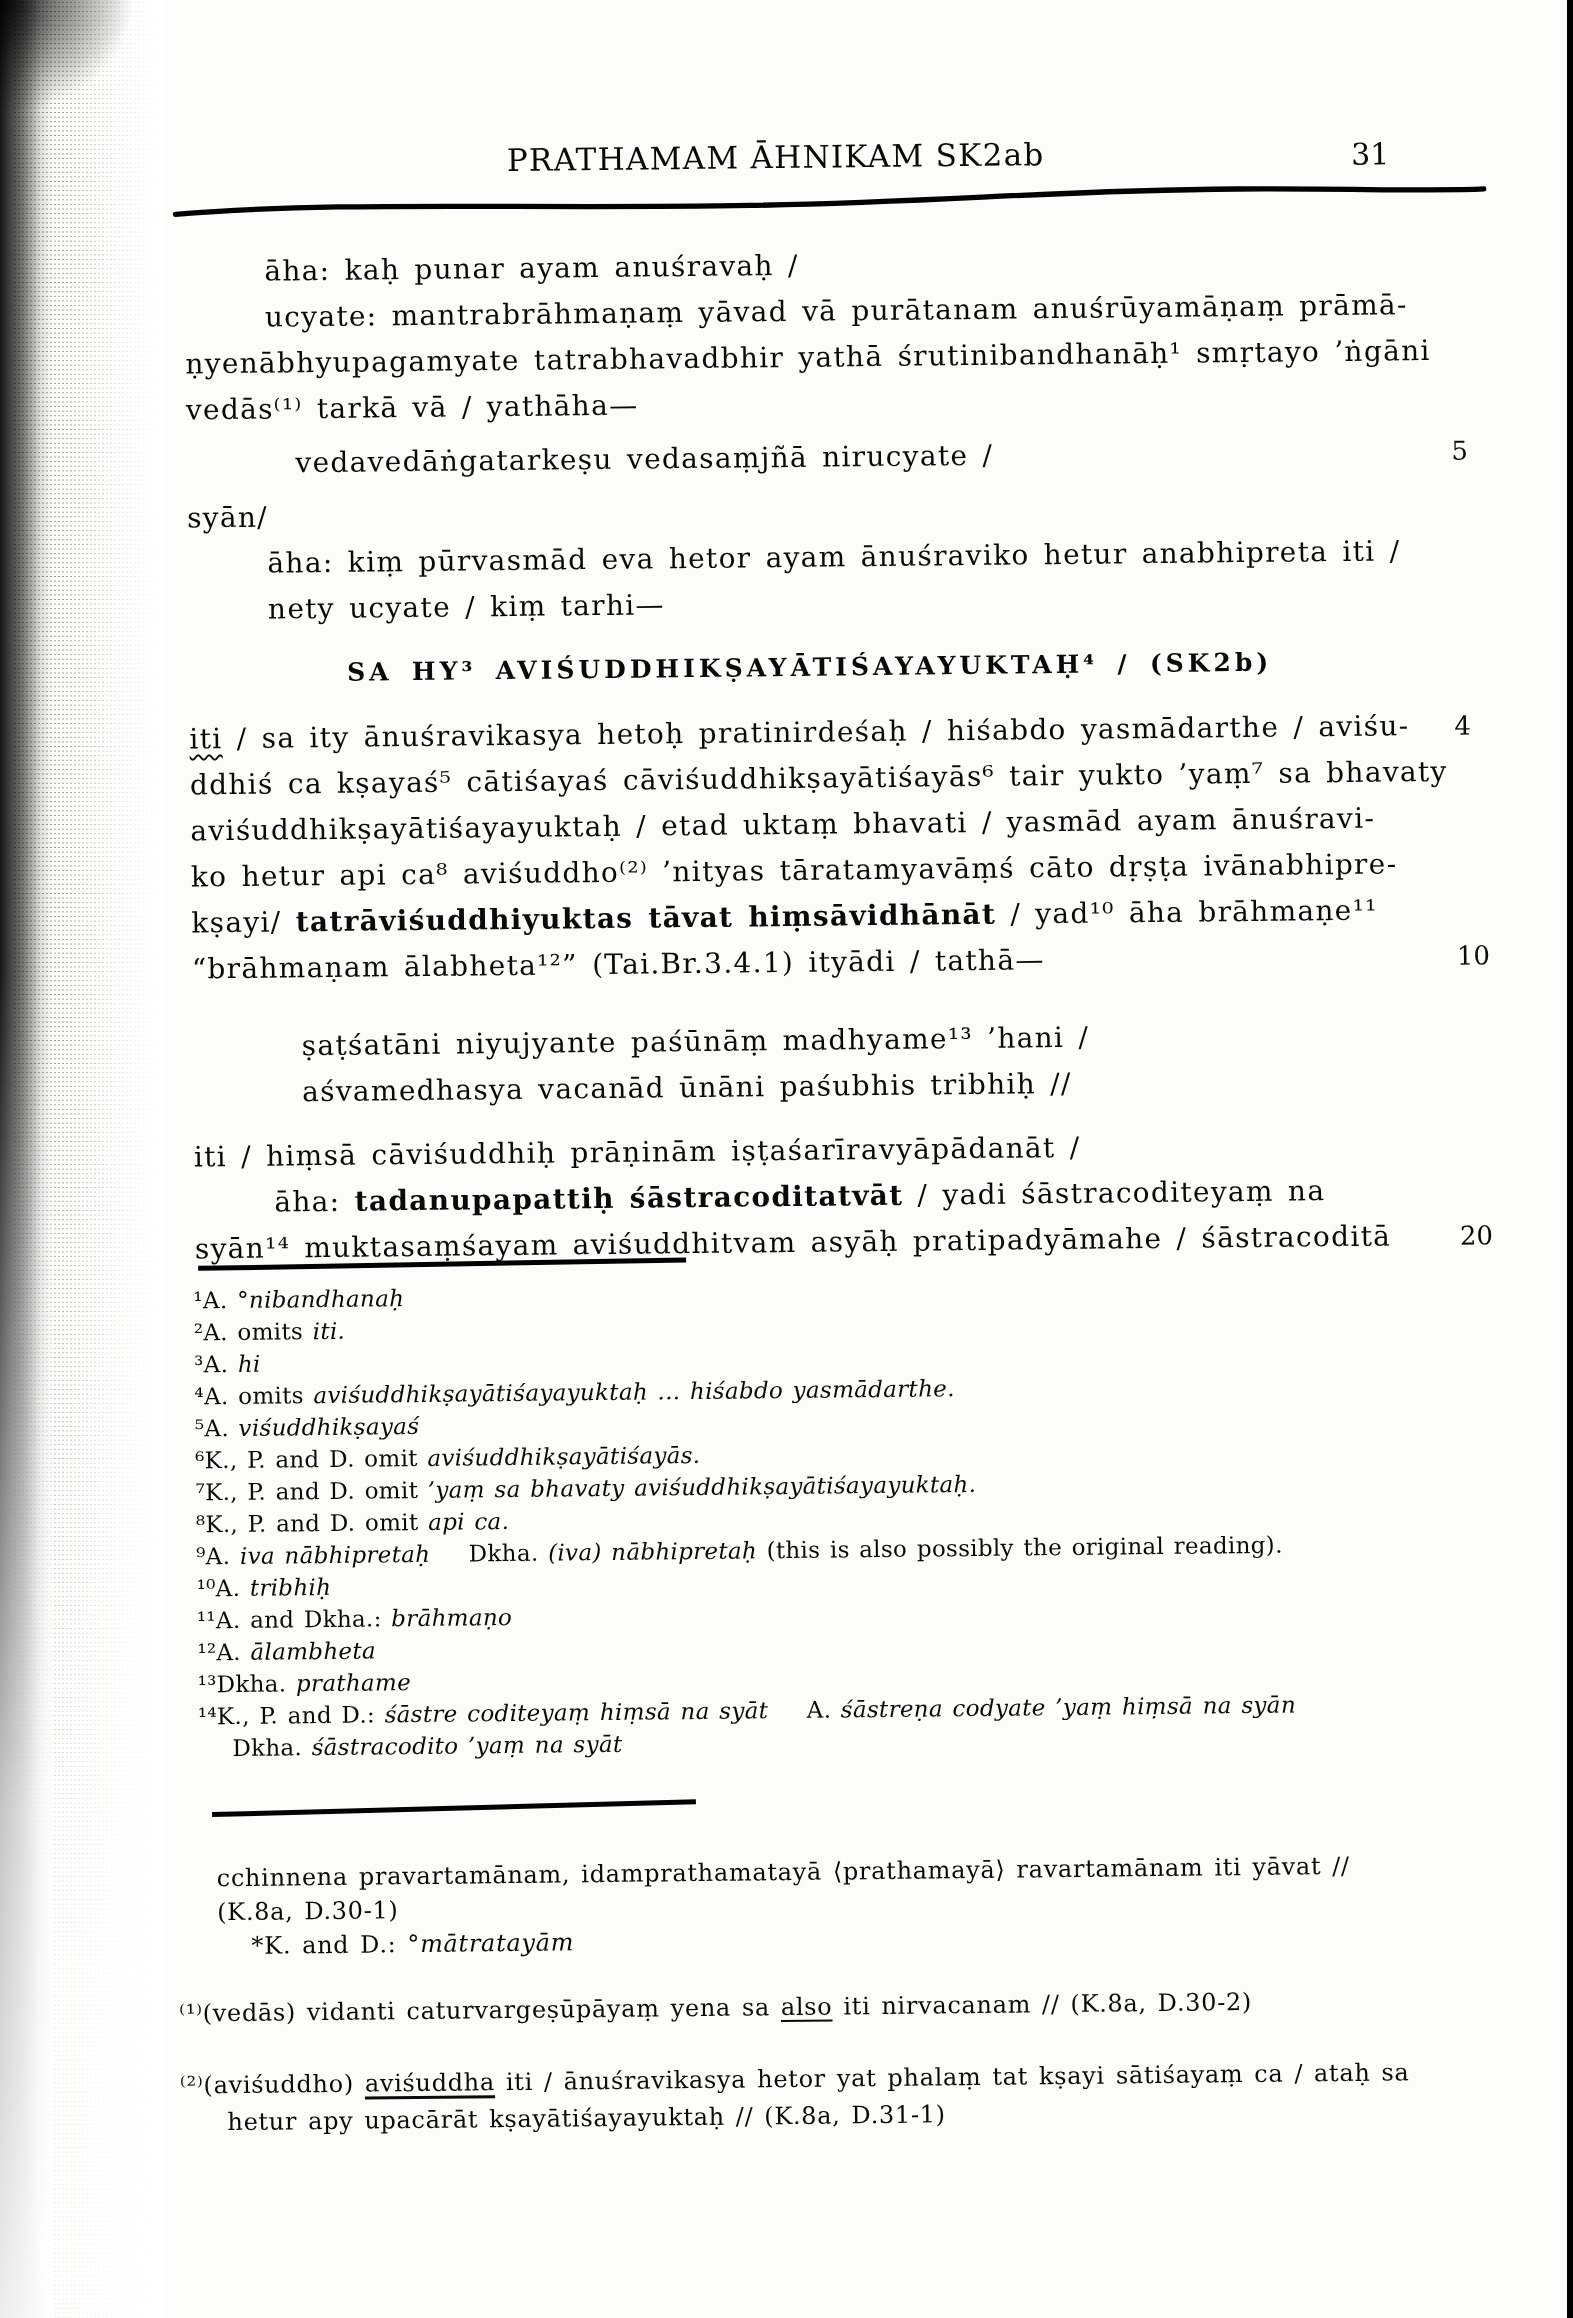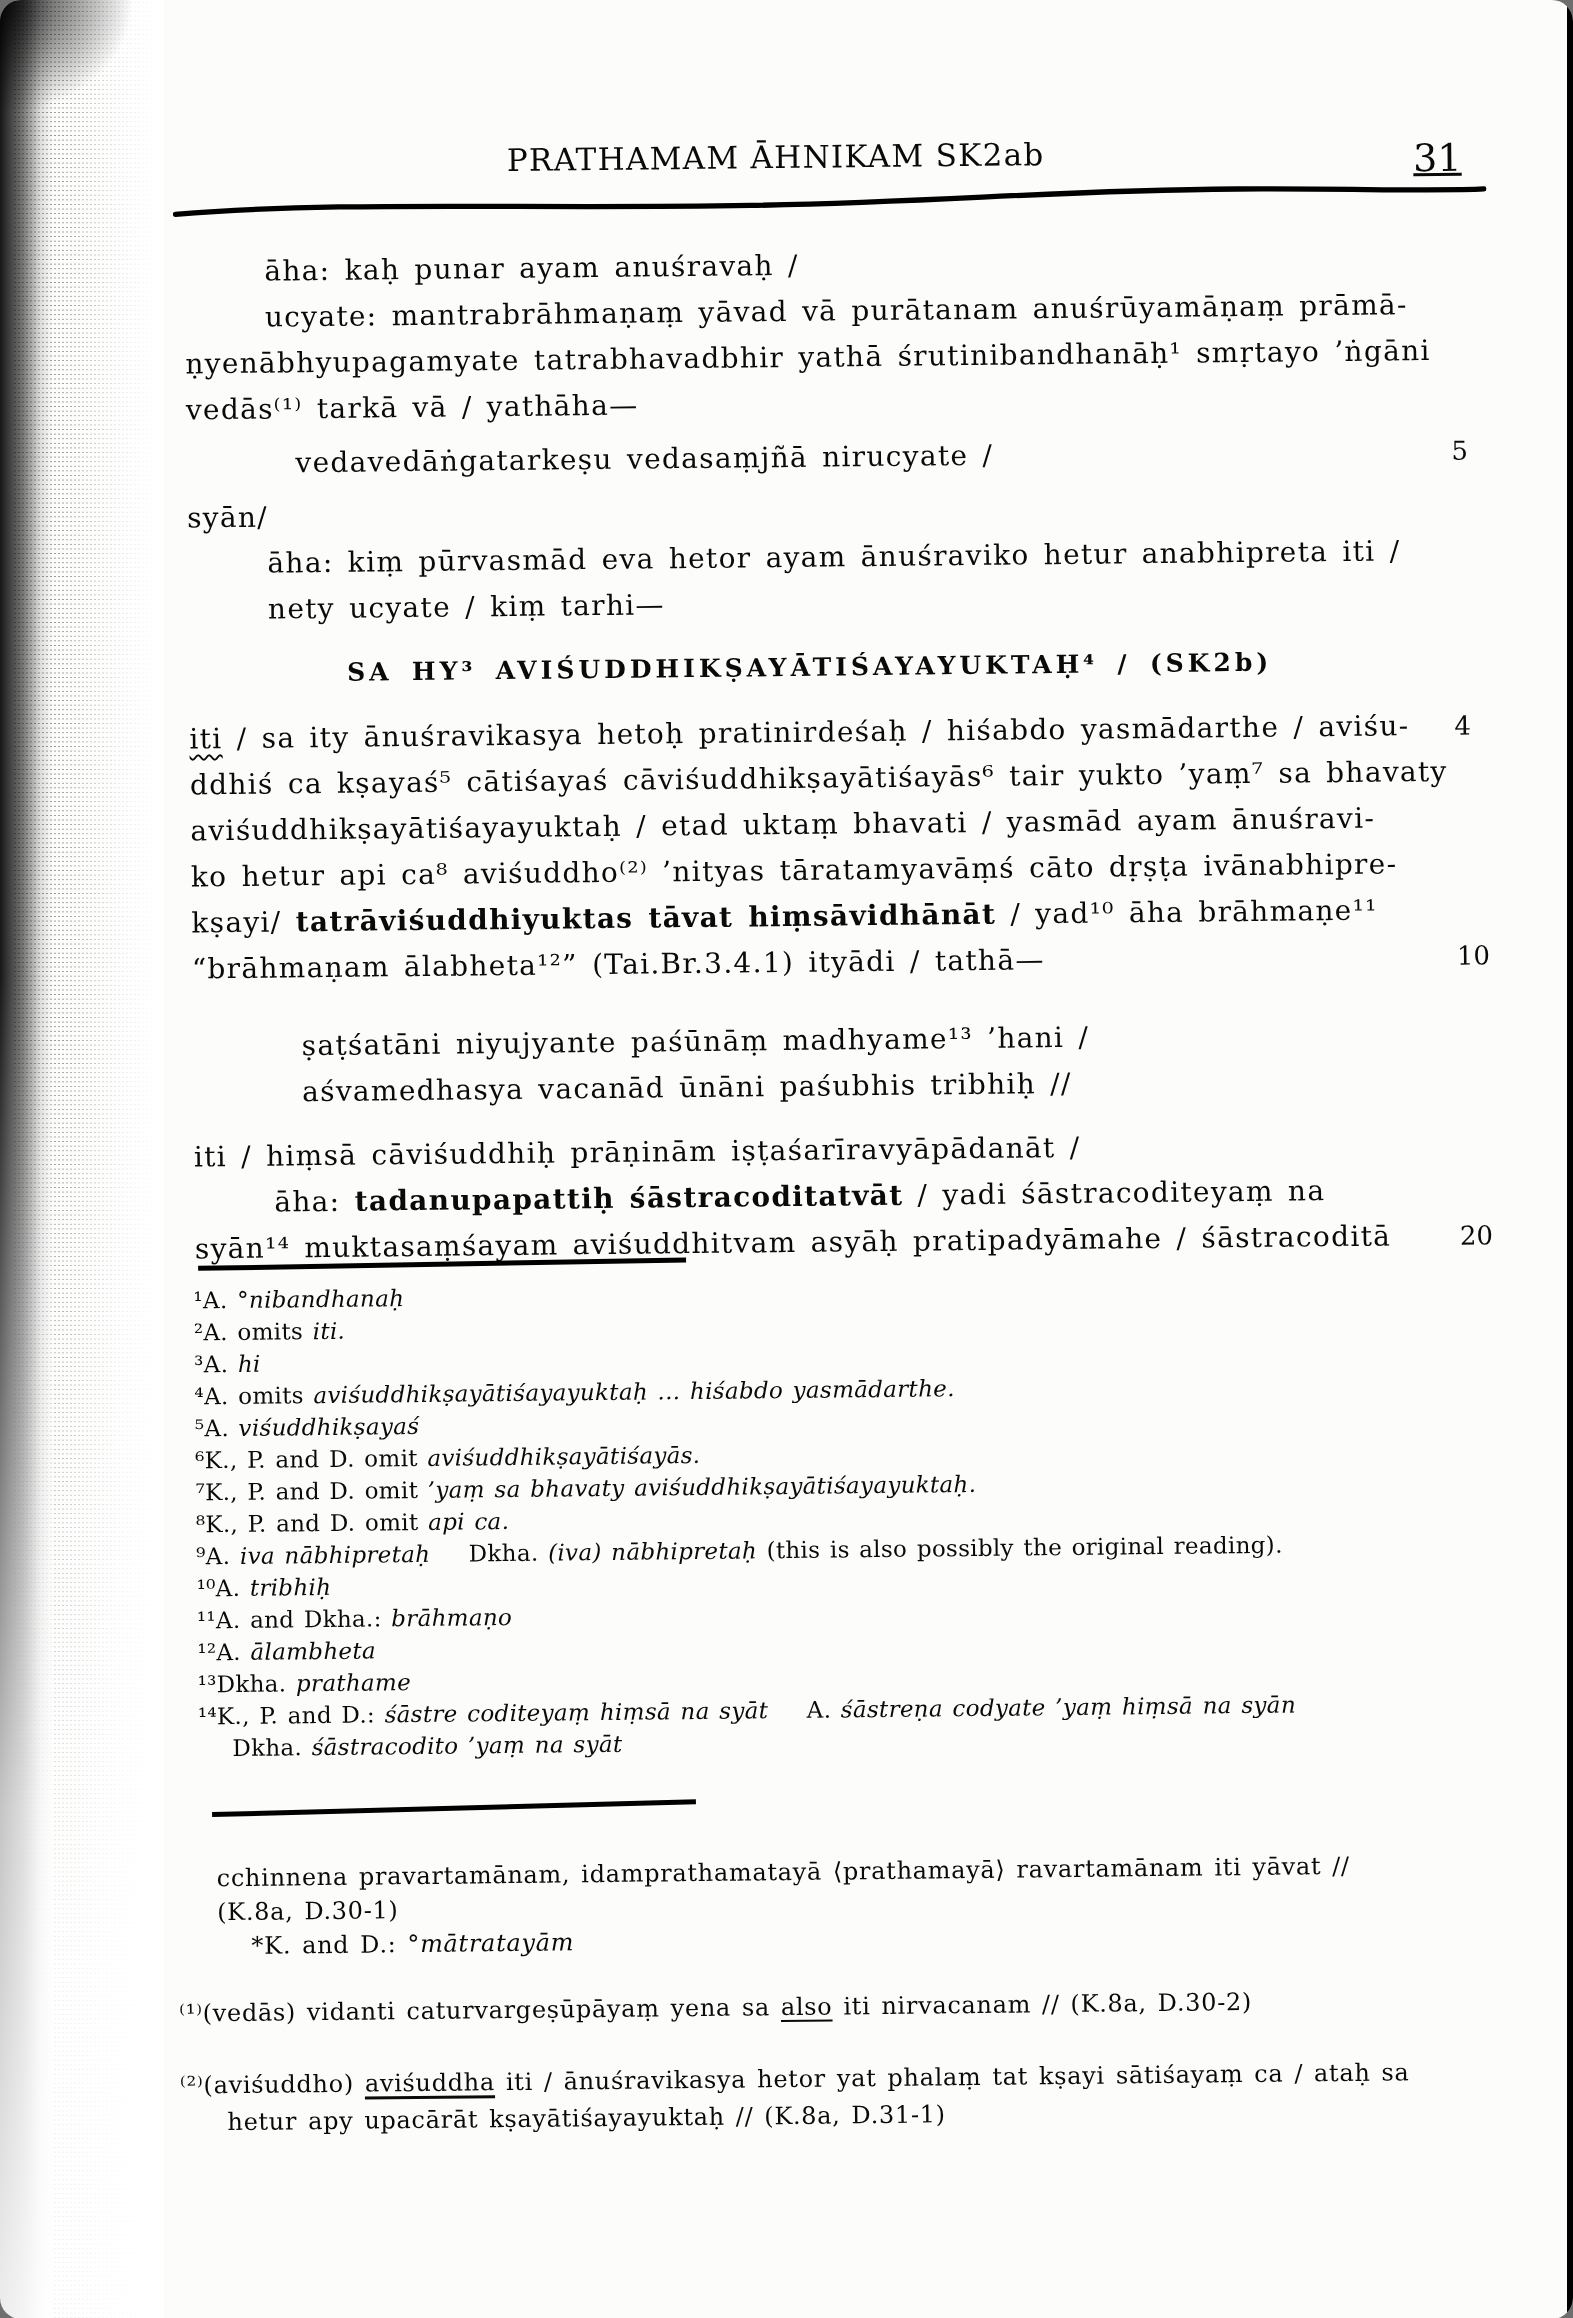--- a/index.html
+++ b/index.html
@@ -1,17 +1,17 @@
 <!DOCTYPE html>
 <html style="font-size:10.5px"><head>
 <meta charset="utf-8">
 <style>
   html,body{margin:0;padding:0;background:#6e6e6e;}
   .page{position:relative;width:1573px;height:2319px;background:#fcfcfa;overflow:hidden;
-        font-family:"DejaVu Serif","Liberation Serif",serif;color:#0a0a0a;border-radius:21px;}
+        font-family:"DejaVu Serif","Liberation Serif",serif;color:#0a0a0a;}
   .content{position:absolute;left:0;top:0;width:1573px;height:2319px;
            transform:rotate(-0.62deg);transform-origin:50% 50%;z-index:2;}
 
   
   .edge-left{position:absolute;left:0;top:0;width:53px;height:2319px;z-index:6;pointer-events:none;
     background-image:
       linear-gradient(to bottom, rgba(255,255,255,0) 0%, rgba(255,255,255,0) 42%, rgba(255,255,255,.75) 78%, rgba(255,255,255,.92) 100%),
       linear-gradient(to right, rgba(8,8,8,.94) 0%, rgba(45,45,45,.62) 45%, rgba(120,120,120,.25) 75%, rgba(255,255,255,0) 100%);}
   .edge-dots{position:absolute;left:13px;top:0;width:151px;height:2319px;z-index:5;pointer-events:none;
     background-image:
@@ -19,21 +19,21 @@
       linear-gradient(to bottom, rgba(255,255,255,0) 0%, rgba(255,255,255,0) 45%, rgba(255,255,255,.85) 85%),
       radial-gradient(rgba(0,0,0,.50) 0.8px, rgba(0,0,0,0) 0.9px);
     background-size:auto,auto,4px 4.6px;}
   .corner-top{position:absolute;left:0;top:0;width:131px;height:112px;z-index:6;pointer-events:none;
     background:radial-gradient(at top left, rgba(0,0,0,.85), rgba(0,0,0,0) 72%);}
   .edge-right{position:absolute;right:0;top:0;width:6px;height:2319px;background:#000;z-index:6;}
 
   
   #running-header{position:absolute;top:139px;left:0;width:1573px;text-align:center;
       font-size:31px;letter-spacing:1.3px;white-space:nowrap;}
-  #page-number{position:absolute;top:143px;left:1424px;font-size:38px;text-decoration:underline;}
+  #page-number{position:absolute;top:143px;left:1362px;font-size:30px;}
   #header-rule{position:absolute;left:183px;top:188px;width:1314px;height:29px;}
 
   
   #body-text{position:absolute;left:194px;top:243px;width:1354px;
       font-size:28px;letter-spacing:1.3px;word-spacing:4px;}
   .ln{position:relative;height:46px;line-height:46px;white-space:nowrap;}
   .k-para{padding-left:80px;}
   .k-verse{padding-left:109px;}
   .k-center{text-align:center;padding-right:112px;font-weight:bold;font-size:25px;letter-spacing:4px;word-spacing:6.6px;}
   .gap-sm{margin-top:8px;}

